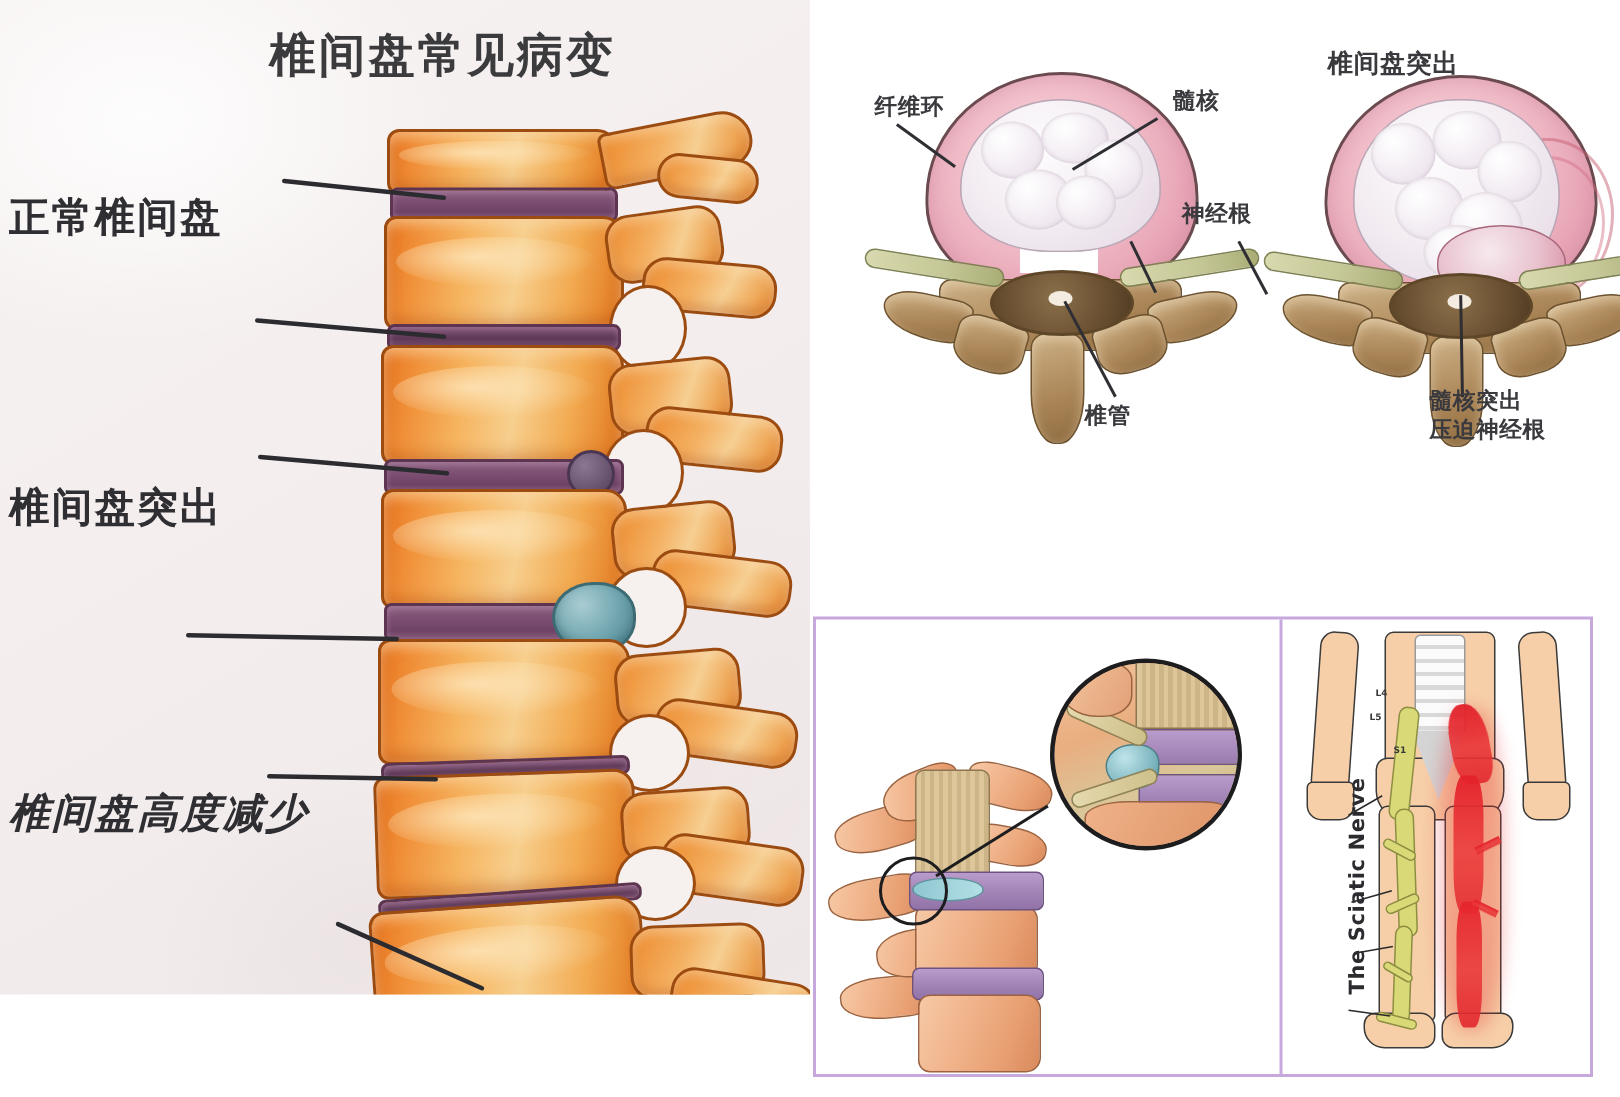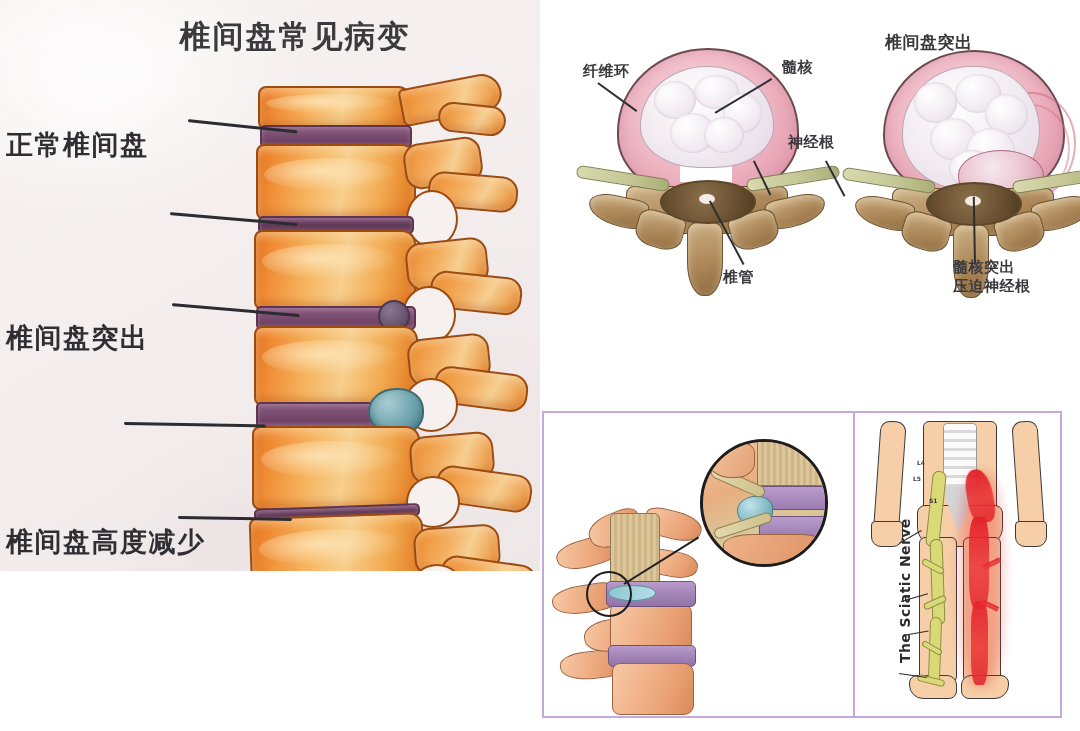--- a/index.html
+++ b/index.html
@@ -10,21 +10,21 @@
   }
   #stage{
     position:relative;
     width:1080px;height:731px;
     background:#ffffff;
     overflow:hidden;
   }
 
   
   #left-panel{
-    position:absolute;left:0;top:0;width:540px;height:571px;
+    position:absolute;left:0;top:0;width:540px;height:663px;
     background:linear-gradient(150deg,#f7f2f2 0%,#f4eeee 40%,#efe8e8 100%);
     overflow:hidden;
   }
   #left-panel .paper-noise{
     position:absolute;inset:0;
     background:
       radial-gradient(ellipse 300px 220px at 18% 12%, rgba(255,255,255,.85), transparent 70%),
       radial-gradient(ellipse 260px 300px at 85% 78%, rgba(238,228,228,.55), transparent 72%),
       radial-gradient(ellipse 200px 160px at 45% 95%, rgba(232,222,222,.5), transparent 70%);
     pointer-events:none;
@@ -310,21 +310,21 @@
 
     <div class="lead-line" style="left:188px;top:119px;width:110px;transform:rotate(6deg);"></div>
     <div class="lead-line" style="left:170px;top:212px;width:128px;transform:rotate(5deg);"></div>
     <div class="lead-line" style="left:172px;top:303px;width:128px;transform:rotate(5deg);"></div>
     <div class="lead-line" style="left:124px;top:422px;width:142px;transform:rotate(1deg);"></div>
     <div class="lead-line" style="left:178px;top:516px;width:114px;transform:rotate(1deg);"></div>
     <div class="lead-line" style="left:224px;top:614px;width:108px;transform:rotate(24deg);"></div>
 
     <div class="left-label" style="left:6px;top:127px;">正常椎间盘</div>
     <div class="left-label" style="left:6px;top:320px;">椎间盘突出</div>
-    <div class="left-label" style="left:6px;top:524px;">椎间盘高度减少</div>
+    <div class="left-label" style="left:6px;top:524px;font-style:italic;">椎间盘高度减少</div>
   </div>
 
   <div id="tr-panel">
 
     <div>
 
       <div class="annulus" style="left:77px;top:48px;width:178px;height:148px;border-radius:50% 50% 46% 46%/55% 55% 42% 42%;"></div>
 
       <div style="position:absolute;left:140px;top:148px;width:52px;height:34px;background:#ffffff;border-radius:50% 50% 0 0;"></div>
 

